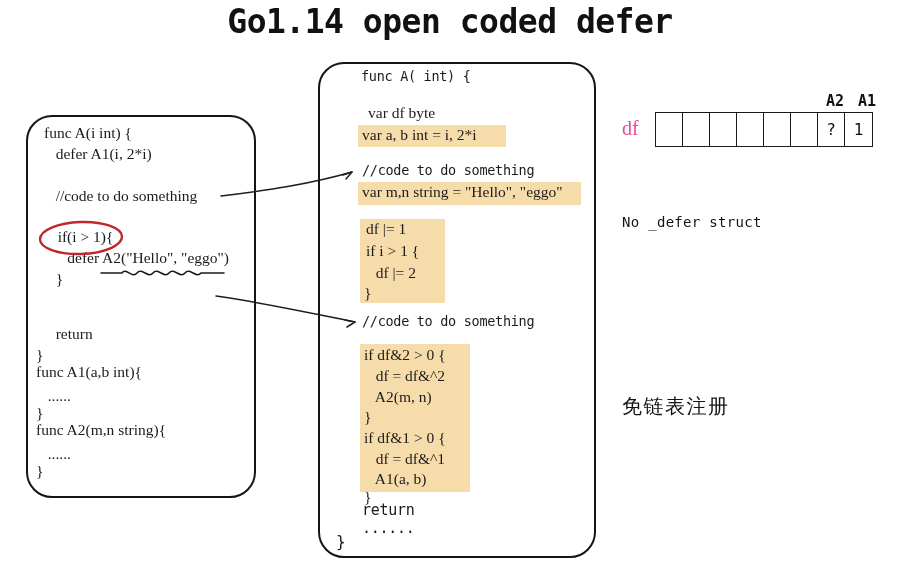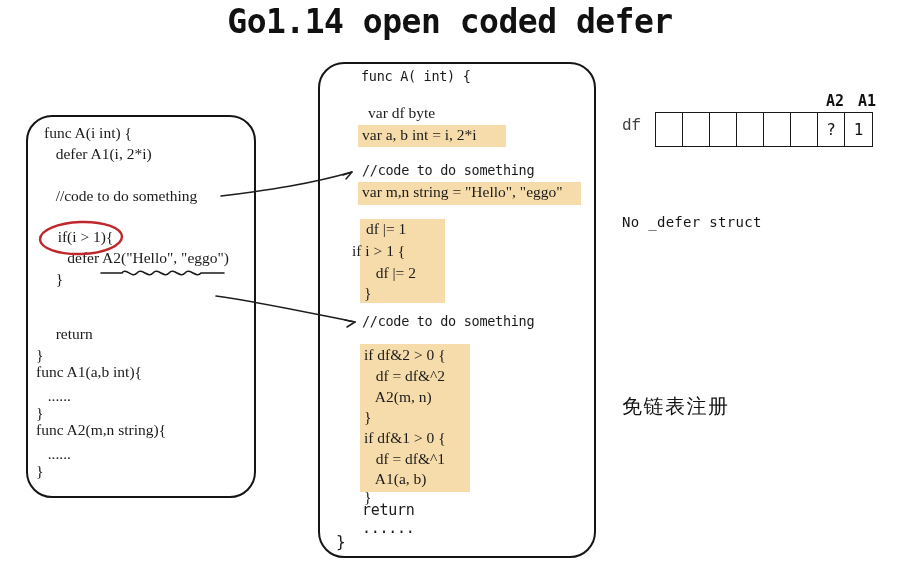--- a/index.html
+++ b/index.html
@@ -91,23 +91,23 @@
     letter-spacing: 1.5px;
     color: #131313;
     white-space: nowrap;
   }
 
   
   #df-label {
     position: absolute;
     left: 622px;
     top: 117px;
-    font-family: Liberation Mono, monospace;
-    font-size: 16px;
-    color: #404040;
+    font-family: Liberation Serif, serif;
+    font-size: 20px;
+    color: #ec4899;
   }
   #bit-table {
     position: absolute;
     left: 655px;
     top: 112px;
     display: flex;
     border: 1.8px solid #1a1a1a;
     box-sizing: border-box;
     background: #ffffff;
   }
@@ -166,21 +166,21 @@
   <div class="hlblock" style="left:360px; top:344px; width:110px; height:148px;"></div>
 
   <div class="code mono" style="left:333px; top:70px;margin-left:28px;">func A( int) {</div>
 
   <div class="code" style="left:368px; top:105px;">var df byte</div>
   <div class="code" style="left:362px; top:127px;">var a, b int = i, 2*i</div>
   <div class="code mono" style="left:362px; top:164px;">//code to do something</div>
   <div class="code" style="left:362px; top:184px;">var m,n string = "Hello", "eggo"</div>
 
   <div class="code" style="left:366px; top:221px;">df |= 1</div>
-  <div class="code" style="left:352px; top:243px;">if i &gt; 1 {</div>
+  <div class="code" style="left:366px; top:243px;">if i &gt; 1 {</div>
   <div class="code" style="left:364px; top:265px;">   df |= 2</div>
   <div class="code" style="left:364px; top:285px;">}</div>
 
   <div class="code mono" style="left:362px; top:315px;">//code to do something</div>
 
   <div class="code" style="left:364px; top:347px;">if df&amp;2 &gt; 0 {</div>
   <div class="code" style="left:364px; top:368px;">   df = df&amp;^2</div>
   <div class="code" style="left:364px; top:389px;">   A2(m, n)</div>
   <div class="code" style="left:364px; top:409px;">}</div>
   <div class="code" style="left:364px; top:430px;">if df&amp;1 &gt; 0 {</div>

